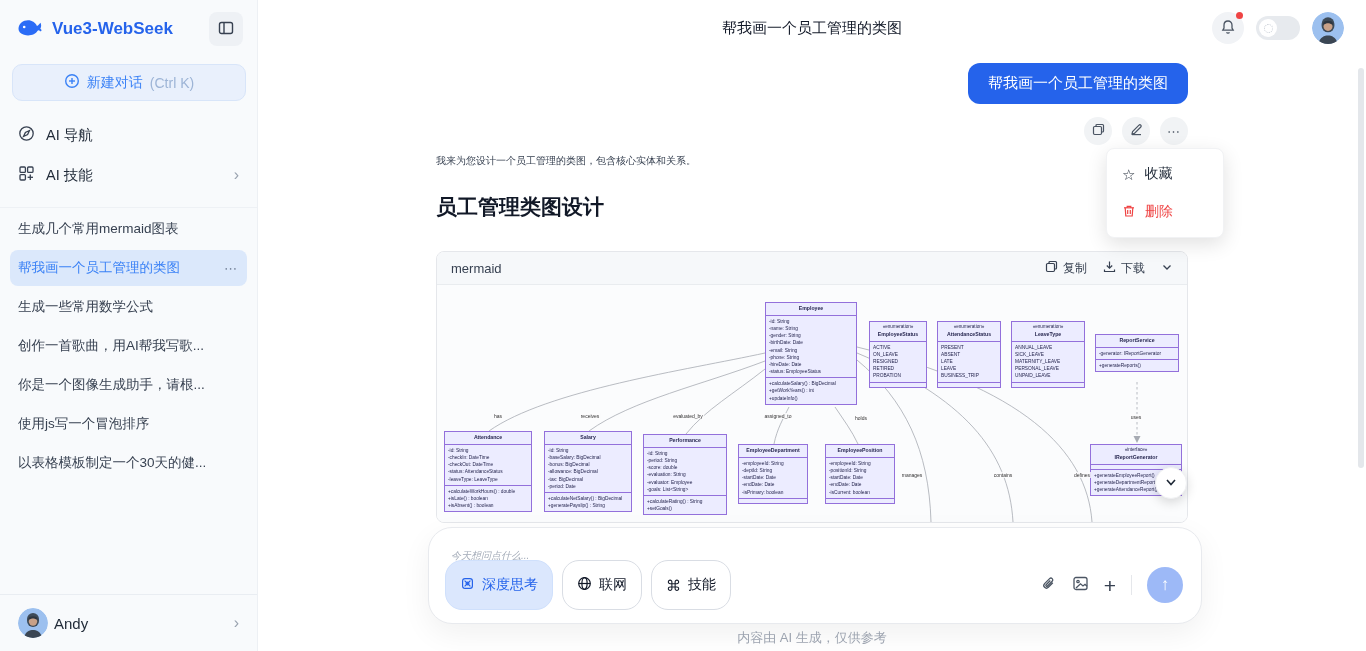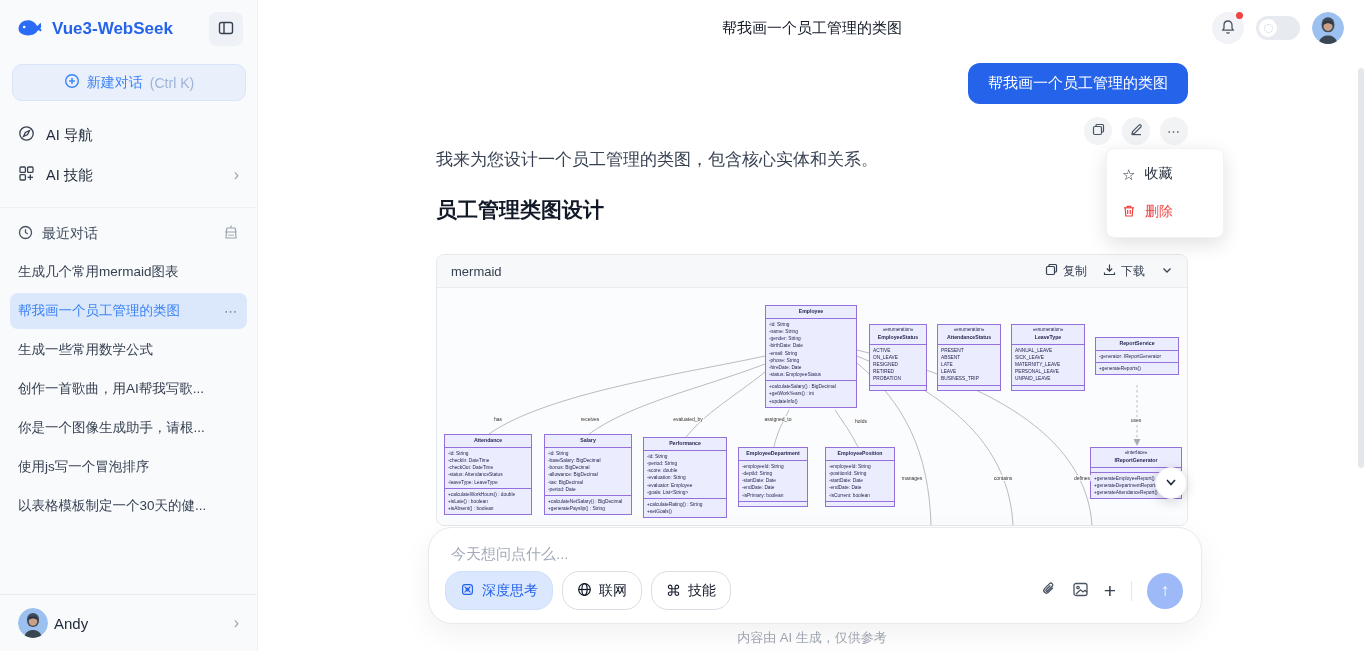--- a/index.html
+++ b/index.html
@@ -40,21 +40,21 @@
   .toggle { width:44px; height:24px; border-radius:12px; background:#e7eaee; position:relative; cursor:pointer; }
   .knob { position:absolute; left:3px; top:3px; width:18px; height:18px; border-radius:50%; background:#fff; display:flex; align-items:center; justify-content:center; }
   .knob-core { width:9px; height:9px; border:1.5px dotted #c6ccd4; border-radius:50%; }
   .header-avatar { width:32px; height:32px; cursor:pointer; }
 
   .column { width:752px; margin:0 auto; }
   .bubble-row { display:flex; justify-content:flex-end; margin-top:7px; }
   .user-bubble { background:#2563eb; color:#fff; font-size:15px; padding:11px 20px; border-radius:12px; }
   .actions-row { display:flex; justify-content:flex-end; gap:10px; margin-top:13px; }
   .action-btn { width:28px; height:28px; border-radius:50%; background:#f1f3f5; display:flex; align-items:center; justify-content:center; border:none; cursor:pointer; color:#4b5563; }
-  .ai-text { font-size:17px; color:#374151; margin-top:3px; }
+  .ai-text { font-size:10px; color:#374151; margin-top:9px; }
   .section-title { font-size:21px; font-weight:bold; color:#111827; margin-top:25px; }
 
   .code-block { margin-top:30px; border:1px solid #e5e7eb; border-radius:8px; overflow:hidden; }
   .code-head { height:33px; background:#f6f8fa; border-bottom:1px solid #e9ecef; display:flex; align-items:center; padding:0 14px; font-size:13px; color:#374151; }
   .code-tools { margin-left:auto; display:flex; align-items:center; gap:16px; }
   .code-tool { display:flex; align-items:center; gap:5px; cursor:pointer; background:none; border:none; font-size:12px; color:#374151; }
   .code-body { position:relative; height:237px; background:#fbfcfd; overflow:hidden; }
   .mermaid-canvas { position:absolute; inset:0; }
   .edges-svg { position:absolute; inset:0; }
 
@@ -67,24 +67,24 @@
   .edge-label { position:absolute; font-size:5px; color:#333; background:rgba(251,252,253,0.85); padding:0 1px; transform:translate(-50%,-50%); white-space:nowrap; }
 
   .dropdown { position:absolute; left:848px; top:148px; width:118px; background:#fff; border:1px solid #f1f2f4; border-radius:8px; box-shadow:0 6px 20px rgba(0,0,0,.12); padding:6px 0; z-index:30; }
   .menu-item { display:flex; align-items:center; gap:9px; padding:10px 15px; font-size:14px; color:#1f2937; cursor:pointer; }
   .menu-item.danger { color:#ef4444; }
   .menu-item .glyph { font-size:15px; line-height:1; }
 
   .scroll-btn { position:absolute; left:897px; top:467px; width:32px; height:32px; border-radius:50%; background:#fff; border:1px solid #f0f1f3; box-shadow:0 3px 12px rgba(0,0,0,.16); display:flex; align-items:center; justify-content:center; z-index:25; cursor:pointer; }
 
   .composer { position:absolute; left:170px; top:527px; width:774px; height:97px; background:#fff; border:1px solid #e8eaee; border-radius:24px; box-shadow:0 10px 30px rgba(0,0,0,.06); z-index:20; padding:17px 22px; }
-  .composer-input { width:100%; border:none; outline:none; background:transparent; font-size:15px; color:#374151; font-family:inherit; }
+  .composer-input { width:100%; border:none; outline:none; background:transparent; font-size:10px; color:#374151; font-family:inherit;font-style:italic; }
   .composer-input::placeholder { color:#a3abb8; }
   .composer-row { position:absolute; left:16px; right:18px; bottom:13px; display:flex; align-items:center; gap:9px; }
-  .pill { height:39px; border-radius:17px; display:flex; align-items:center; gap:7px; padding:0 14px; font-size:14px; background:#fff; border:1px solid #d9dde4; color:#111827; cursor:pointer; }
+  .pill { height:50px; border-radius:17px; display:flex; align-items:center; gap:7px; padding:0 14px; font-size:14px; background:#fff; border:1px solid #d9dde4; color:#111827; cursor:pointer; }
   .pill.active { background:#dbe7fd; border-color:#cfe0fc; color:#2563eb; }
   .composer-right { margin-left:auto; display:flex; align-items:center; gap:15px; }
   .icon-btn { background:none; border:none; cursor:pointer; display:flex; align-items:center; color:#4b5563; }
   .plus-glyph { font-size:21px; color:#374151; font-weight:400; line-height:1; }
   .vdiv { width:1px; height:20px; background:#e5e7eb; }
   .send-btn { width:36px; height:36px; border-radius:50%; background:#9db9f7; color:#fff; font-size:17px; display:flex; align-items:center; justify-content:center; border:none; cursor:pointer; }
 
   .disclaimer { position:absolute; left:0; right:0; top:629px; text-align:center; font-size:13px; color:#9ca3af; z-index:21; }
   .scrollbar-thumb { position:absolute; right:2px; top:68px; width:6px; height:400px; border-radius:3px; background:#e4e7eb; z-index:40; }
 </style>
@@ -146,42 +146,20 @@
               <line x1="12.3" y1="9.6" x2="12.3" y2="15"></line>
               <line x1="9.6" y1="12.3" x2="15" y2="12.3"></line>
             </svg>
         </span>
         <span>AI 技能</span>
         <span class="grow"></span>
         <span class="chev">›</span>
       </div>
     </div>
 
-    <div class="recent-head">
-      <span>
-        <svg width="15" height="15" viewBox="0 0 15 15" fill="none" stroke="#4b5563" stroke-width="1.3">
-            <circle cx="7.5" cy="7.5" r="6"></circle>
-            <path d="M7.5 4.2 V7.5 L9.8 9"></path>
-          </svg>
-      </span>
-      <span>最近对话</span>
-      <span class="grow"></span>
-      <button class="icon-btn">
-        <span>
-          <svg width="16" height="16" viewBox="0 0 16 16" fill="none" stroke="#9ca3af" stroke-width="1.2">
-              <path d="M8 1.5 V4"></path>
-              <path d="M4 4 H12 L13 8 H3 Z"></path>
-              <path d="M3.5 8 L3 14 H13 L12.5 8"></path>
-              <line x1="6" y1="10.5" x2="6" y2="12"></line>
-              <line x1="8" y1="10.5" x2="8" y2="12"></line>
-              <line x1="10" y1="10.5" x2="10" y2="12"></line>
-            </svg>
-        </span>
-      </button>
-    </div>
 
     <div class="chat-list">
       <div class="chat-item">
           <span>生成几个常用mermaid图表</span>
         </div>
       <div class="chat-item active">
         <span>帮我画一个员工管理的类图</span>
         <span class="dots">⋯</span>
       </div>
       <div class="chat-item">

